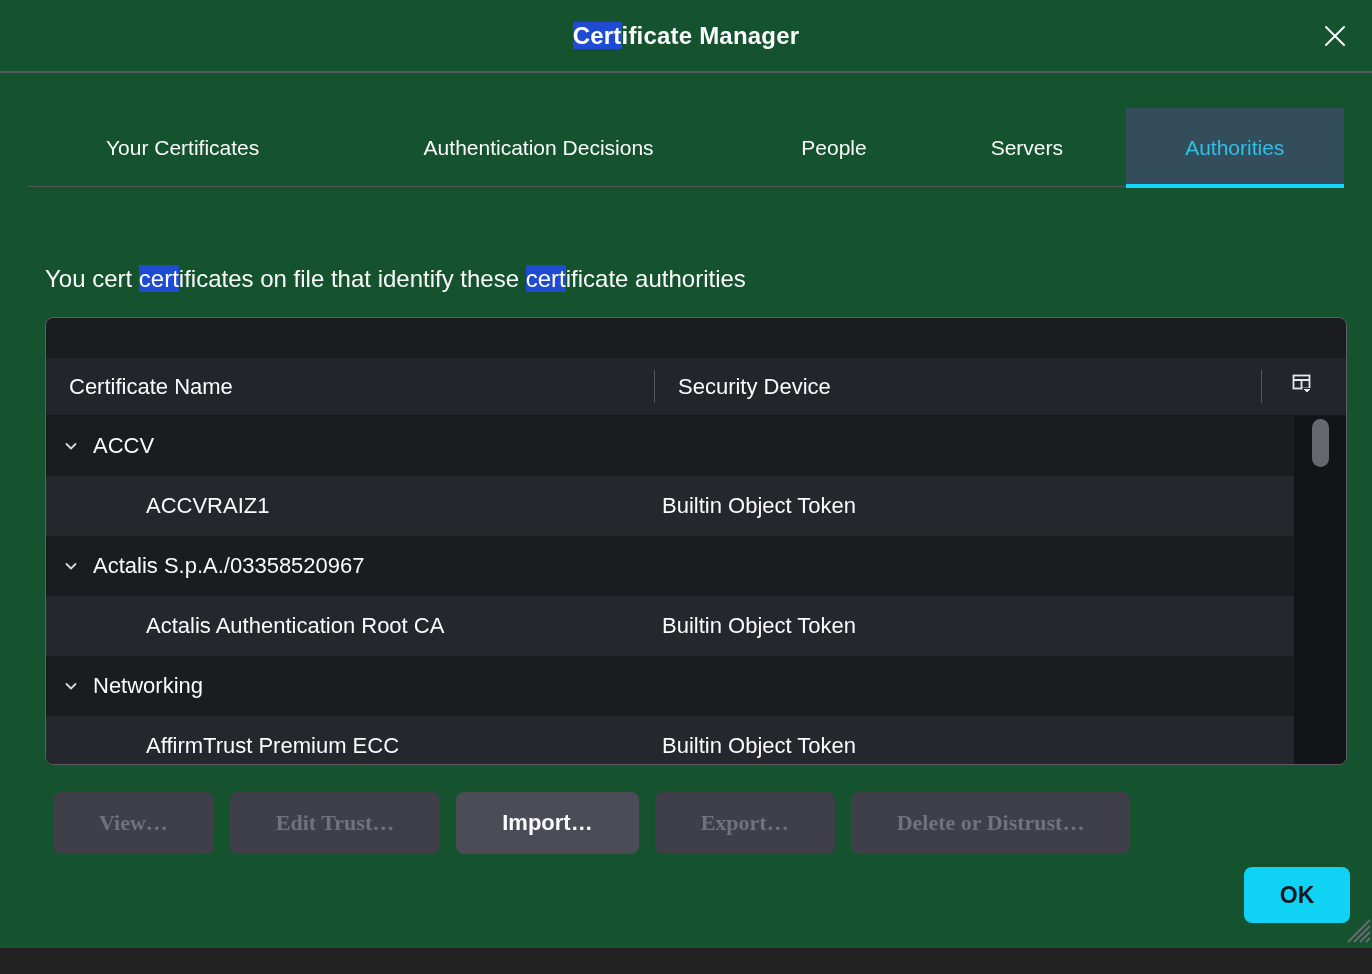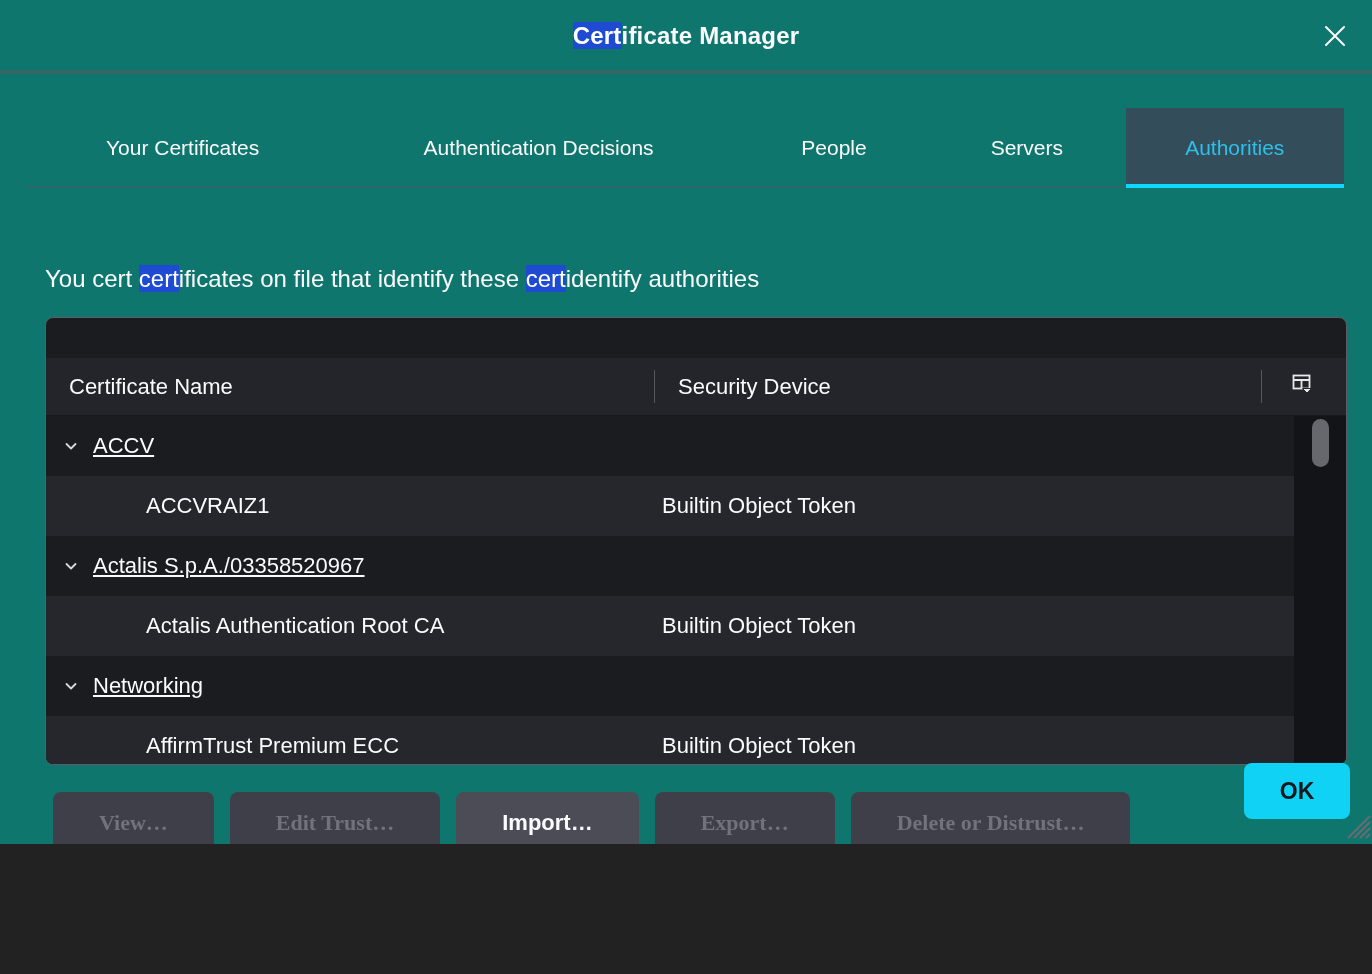--- a/index.html
+++ b/index.html
@@ -2,22 +2,22 @@
 <html><head>
 <meta charset="utf-8">
 <style>
   * { margin: 0; padding: 0; box-sizing: border-box; }
   html, body { background: #222; }
   body { font-family: "Liberation Sans", "DejaVu Sans", sans-serif; }
 
   .dialog {
     position: relative;
     width: 1372px;
-    height: 844px;
-    background: #0f766e;
+    height: 948px;
+    background: #14532d;
     color: #fbfbfe;
     overflow: hidden;
   }
 
   
   .titlebar {
     position: absolute; top: 0; left: 0; right: 0; height: 73px;
     border-bottom: 2px solid #57585f;
     display: flex; align-items: center; justify-content: center;
   }
@@ -85,21 +85,21 @@
 
   .tbody { flex: 1; display: flex; min-height: 0; }
   .rows { flex: 1; overflow: hidden; }
   .row {
     height: 60px; display: grid; grid-template-columns: 612px 1fr;
     align-items: center; font-size: 22px; color: #fbfbfe; cursor: default;
   }
   .row.dark  { background: #1b1c20; }
   .row.light { background: #26272d; }
   .cell-name { display: flex; align-items: center; overflow: hidden; white-space: nowrap; }
-  .row.group .cell-name { padding-left: 16px; gap: 13px; text-decoration: underline; }
+  .row.group .cell-name { padding-left: 16px; gap: 13px; }
   .row.child .cell-name { padding-left: 100px; }
   .chevron { display: flex; align-items: center; justify-content: center; width: 18px; height: 18px; cursor: pointer; }
   .cell-device { padding-left: 4px; white-space: nowrap; overflow: hidden; }
 
   .scroll-gutter {
     width: 52px; flex: 0 0 52px; background: #131418;
     display: flex; justify-content: center;
   }
   .scroll-thumb {
     width: 17px; height: 48px; margin-top: 3px;
@@ -159,21 +159,21 @@
         <span>People</span>
       </div>
     <div class="tab">
         <span>Servers</span>
       </div>
     <div class="tab selected">
         <span>Authorities</span>
       </div>
   </div>
 
-  <div class="description"><span>You cert </span><span class="hl">cert</span><span>ificates on file that identify these </span><span class="hl">cert</span><span>identify authorities</span></div>
+  <div class="description"><span>You cert </span><span class="hl">cert</span><span>ificates on file that identify these </span><span class="hl">cert</span><span>ificate authorities</span></div>
 
   <div class="cert-table">
     <div class="thead">
       <div class="th th-name">
           <span>Certificate Name</span>
         </div>
       <div class="col-divider"></div>
       <div class="th th-device">
           <span>Security Device</span>
         </div>

